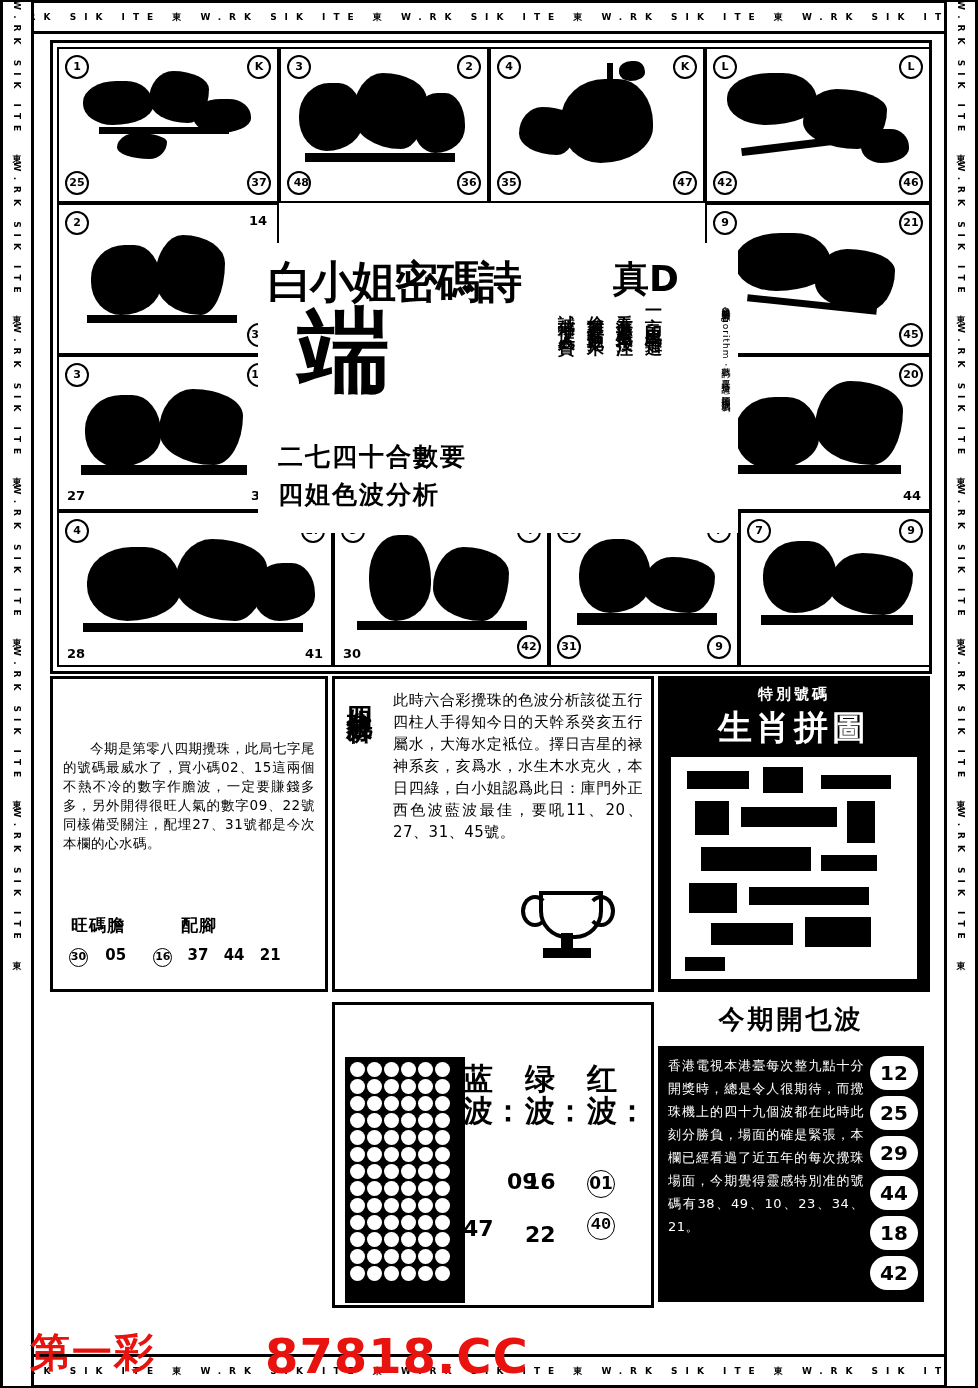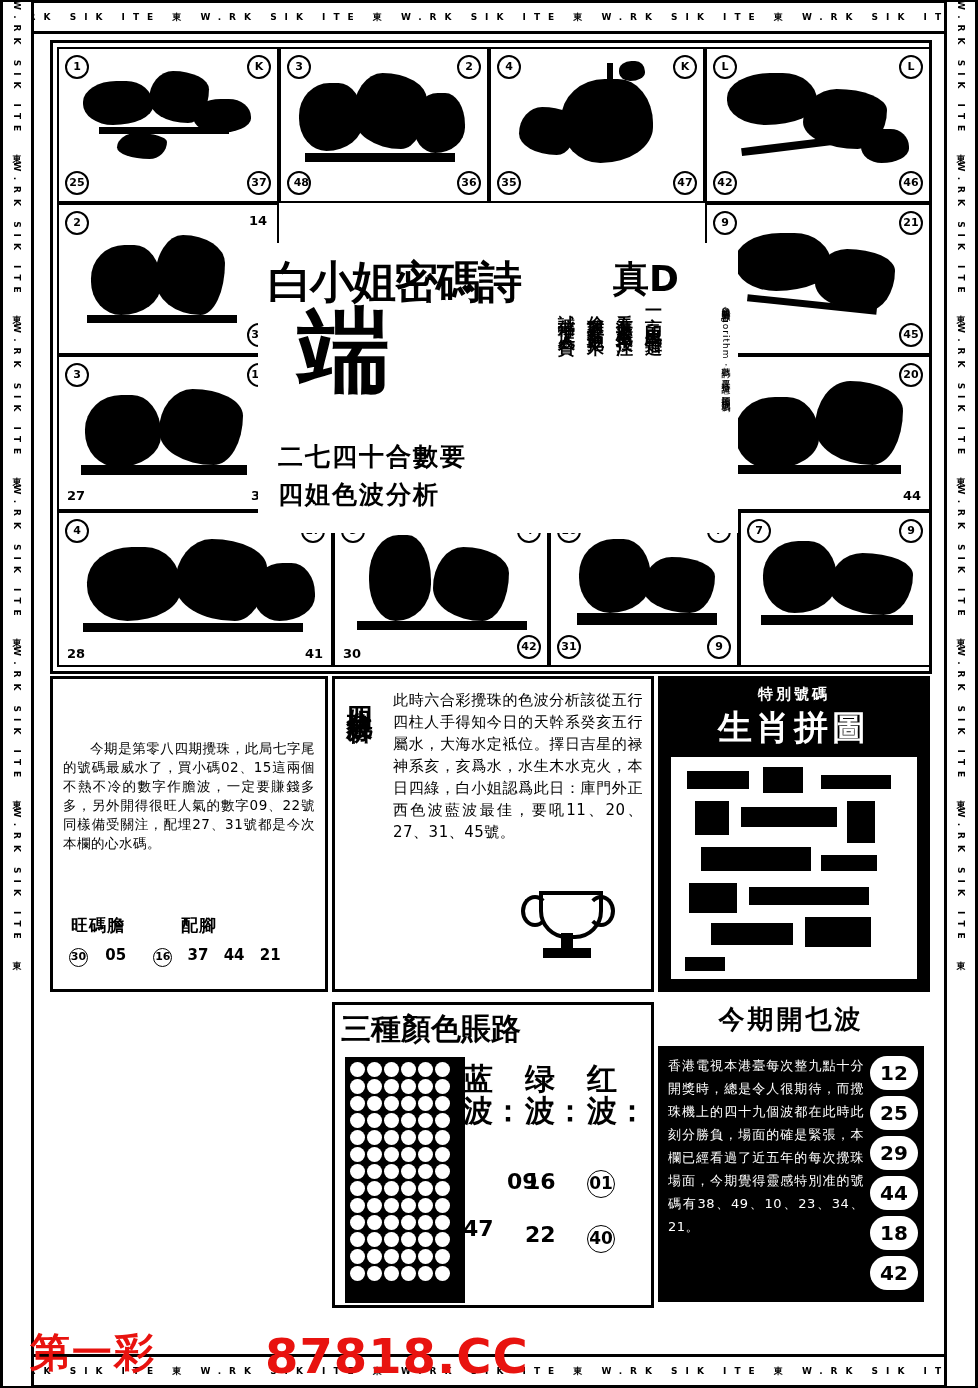--- a/index.html
+++ b/index.html
@@ -326,21 +326,20 @@
           <div class="noise" style="left:134px;top:160px;width:66px;height:30px;"></div>
           <div class="noise" style="left:14px;top:200px;width:40px;height:14px;"></div>
         </div>
       </div>
     </div>
 
     <div class="bot-row">
 
 
       <div class="panel" style="left:282px;top:0;width:316px;height:300px;">
-        <div class="panel-hd" style="position:absolute;left:6px;top:4px;font-size:30px;letter-spacing:0;">三種顏色賬路</div>
 
         <div class="ball-grid" style="left:10px;top:52px;width:112px;height:238px;">
           <div class="row">
               <div class="ball"></div>
               <div class="ball"></div>
               <div class="ball"></div>
               <div class="ball"></div>
               <div class="ball"></div>
               <div class="ball"></div>
             </div>
@@ -450,21 +449,21 @@
         <div style="position:absolute;left:190px;top:58px;width:56px;">
           <div class="colorword">绿波：</div>
           <div style="margin-top:42px;font-size:22px;font-weight:bold;">16</div>
           <div style="margin-top:28px;font-size:22px;font-weight:bold;">22</div>
         </div>
         <div style="position:absolute;left:252px;top:58px;width:60px;">
           <div class="colorword">红波：</div>
           <div style="margin-top:42px;font-size:22px;font-weight:bold;">
             <span class="circ" style="width:26px;height:26px;line-height:24px;font-size:17px;">01</span>
           </div>
-          <div style="margin-top:26px;font-size:22px;font-weight:bold;">
+          <div style="margin-top:13px;font-size:22px;font-weight:bold;font-family:Liberation Mono, monospace;">
             <span class="circ" style="width:26px;height:26px;line-height:24px;font-size:17px;">40</span>
           </div>
         </div>
       </div>
 
       <div class="panel" style="left:608px;top:0;width:266px;height:300px;border:none;">
         <div style="position:absolute;left:0;right:0;top:0;height:42px;font-size:26px;font-weight:bold;text-align:center;letter-spacing:3px;">今期開乜波</div>
         <div class="resultbox" style="left:0;top:44px;right:0;bottom:0;">
           <div class="txt" style="padding-right:60px;">香港電視本港臺每次整九點十分開獎時，總是令人很期待，而攪珠機上的四十九個波都在此時此刻分勝負，場面的確是緊張，本欄已經看過了近五年的每次攪珠場面，今期覺得靈感特別准的號碼有38、49、10、23、34、21。</div>
           <div class="pill" style="top:10px;">12</div>

